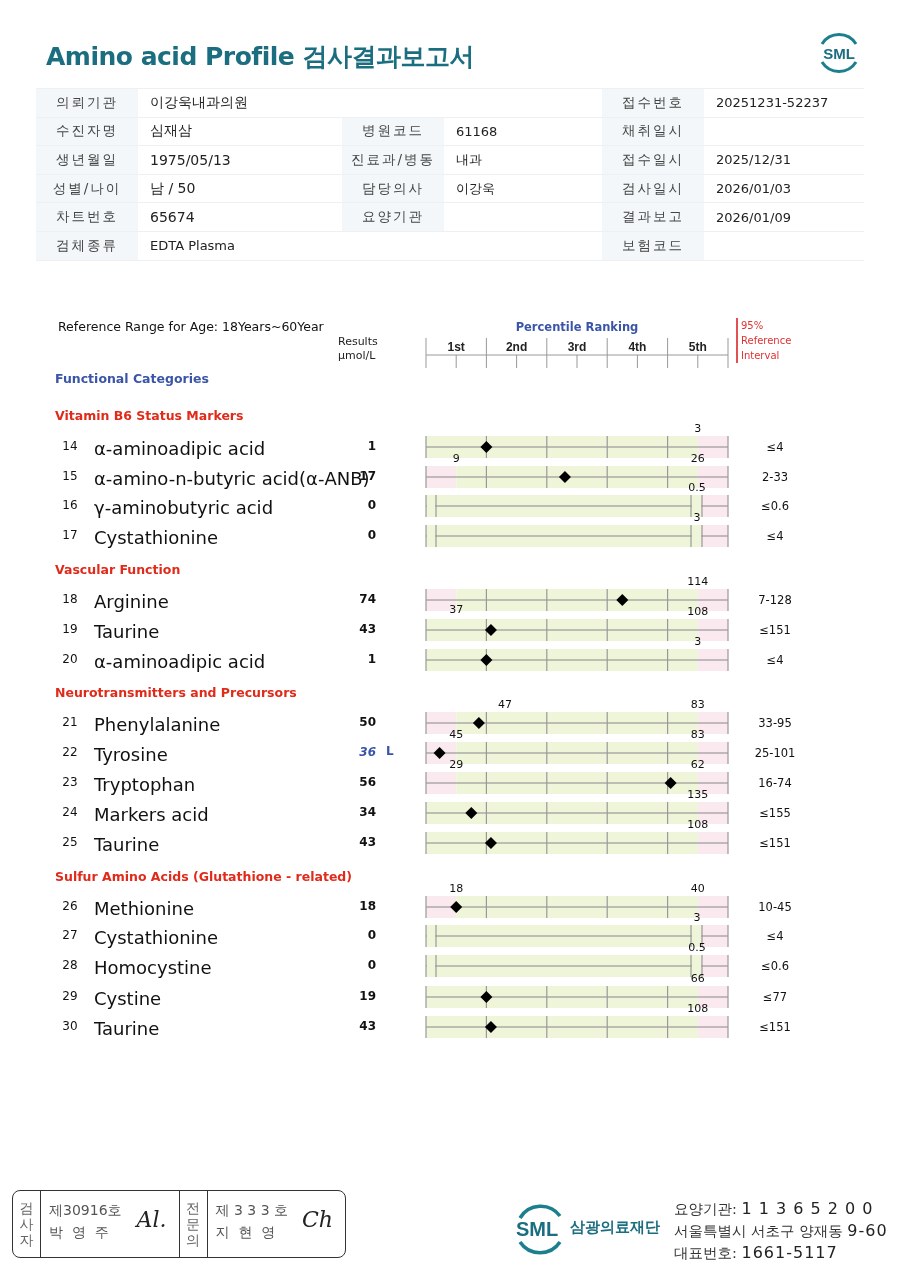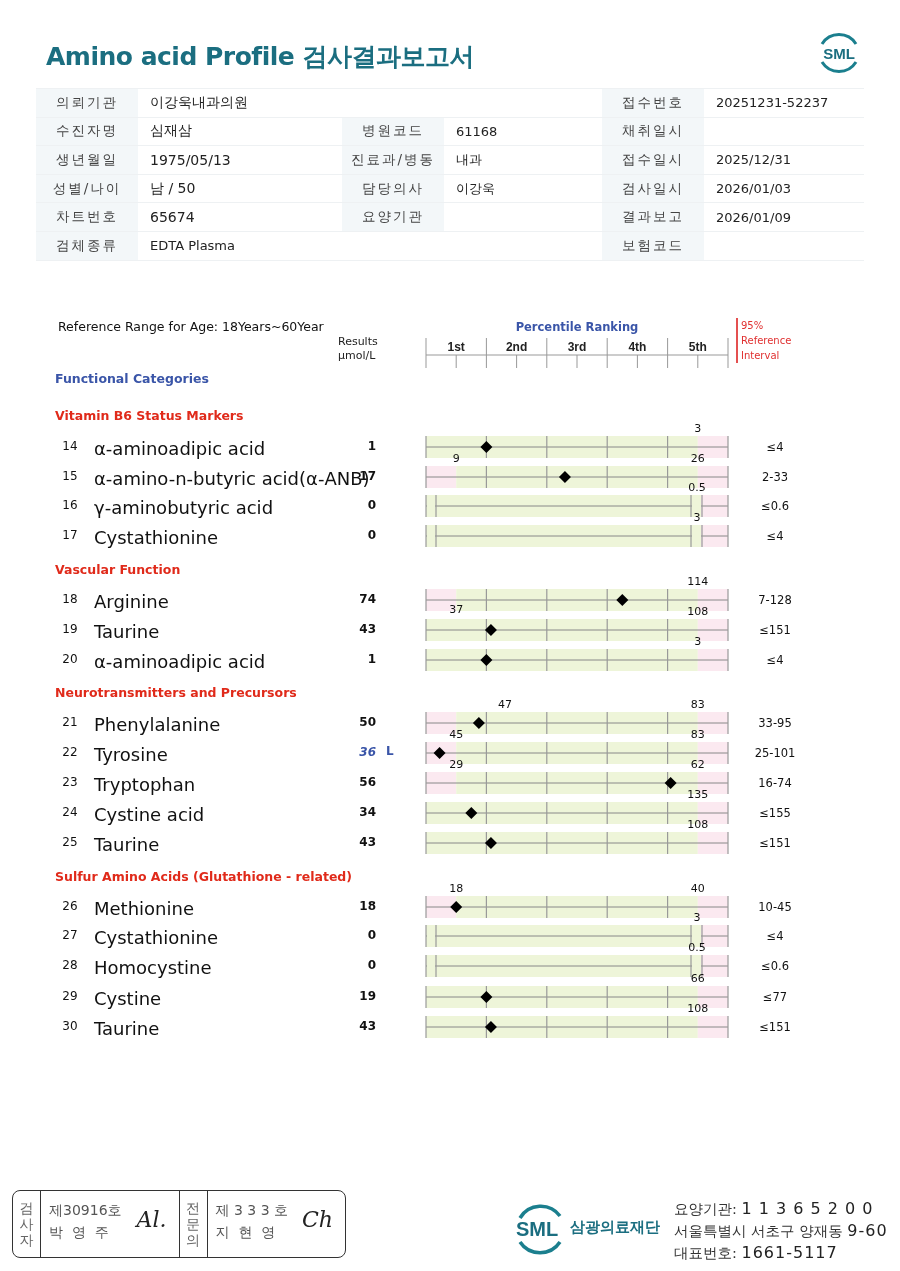--- a/index.html
+++ b/index.html
@@ -377,21 +377,21 @@
     <div class="row-ref" style="top: 746px;">25-101</div>
     <div class="lim-lbl" style="top: 728px; left: 456.2px;">45</div>
     <div class="lim-lbl" style="top: 728px; left: 697.8px;">83</div>
     <div class="row-num" style="top: 775px;">23</div>
     <div class="row-name" style="top: 774px;">Tryptophan</div>
     <div class="row-val" style="top: 775px;">56</div>
     <div class="row-ref" style="top: 776px;">16-74</div>
     <div class="lim-lbl" style="top: 758px; left: 456.2px;">29</div>
     <div class="lim-lbl" style="top: 758px; left: 697.8px;">62</div>
     <div class="row-num" style="top: 805px;">24</div>
-    <div class="row-name" style="top: 804px;">Cystine acid</div>
+    <div class="row-name" style="top: 804px;">Markers acid</div>
     <div class="row-val" style="top: 805px;">34</div>
     <div class="row-ref" style="top: 806px;">≤155</div>
     <div class="lim-lbl" style="top: 788px; left: 697.8px;">135</div>
     <div class="row-num" style="top: 835px;">25</div>
     <div class="row-name" style="top: 834px;">Taurine</div>
     <div class="row-val" style="top: 835px;">43</div>
     <div class="row-ref" style="top: 836px;">≤151</div>
     <div class="lim-lbl" style="top: 818px; left: 697.8px;">108</div>
     <div class="cat" style="top: 869px;">Sulfur Amino Acids (Glutathione - related)</div>
     <div class="row-num" style="top: 899px;">26</div>

